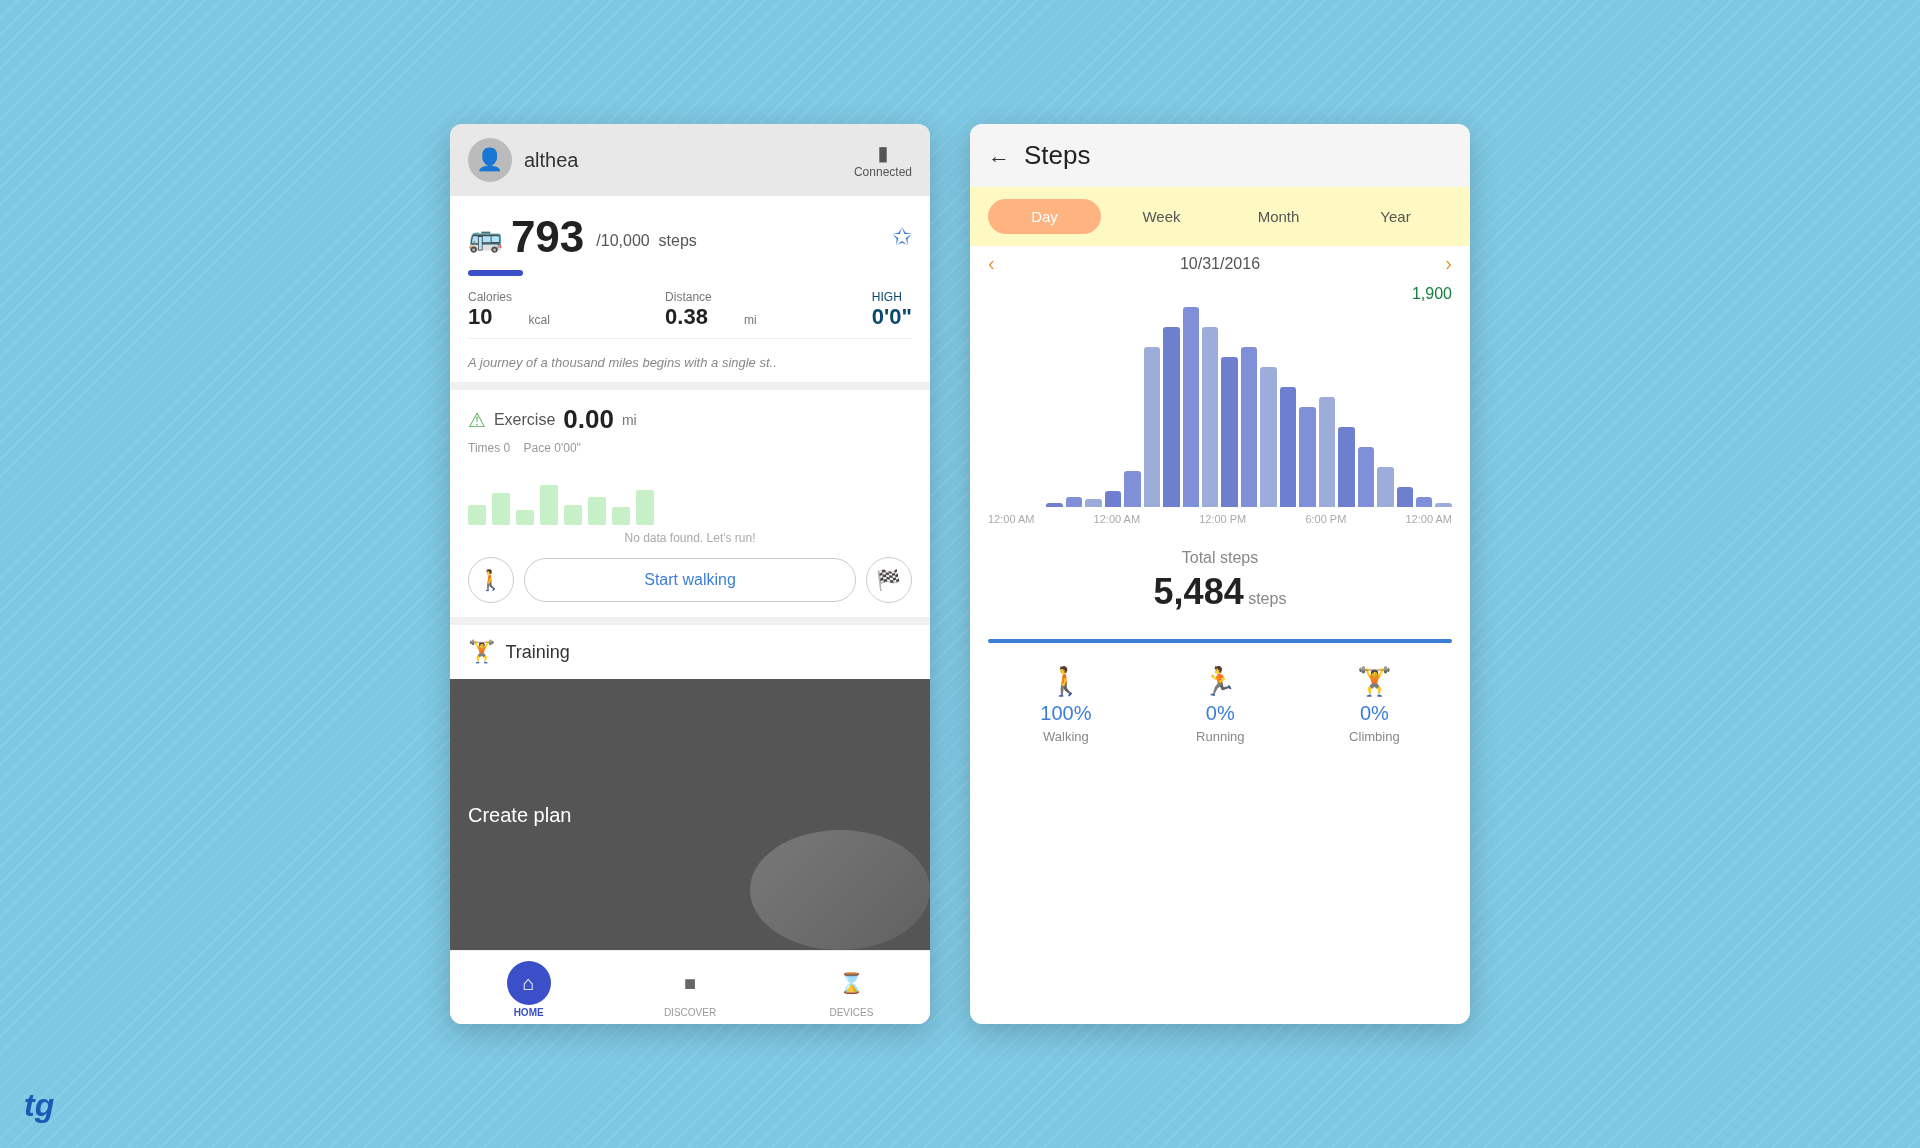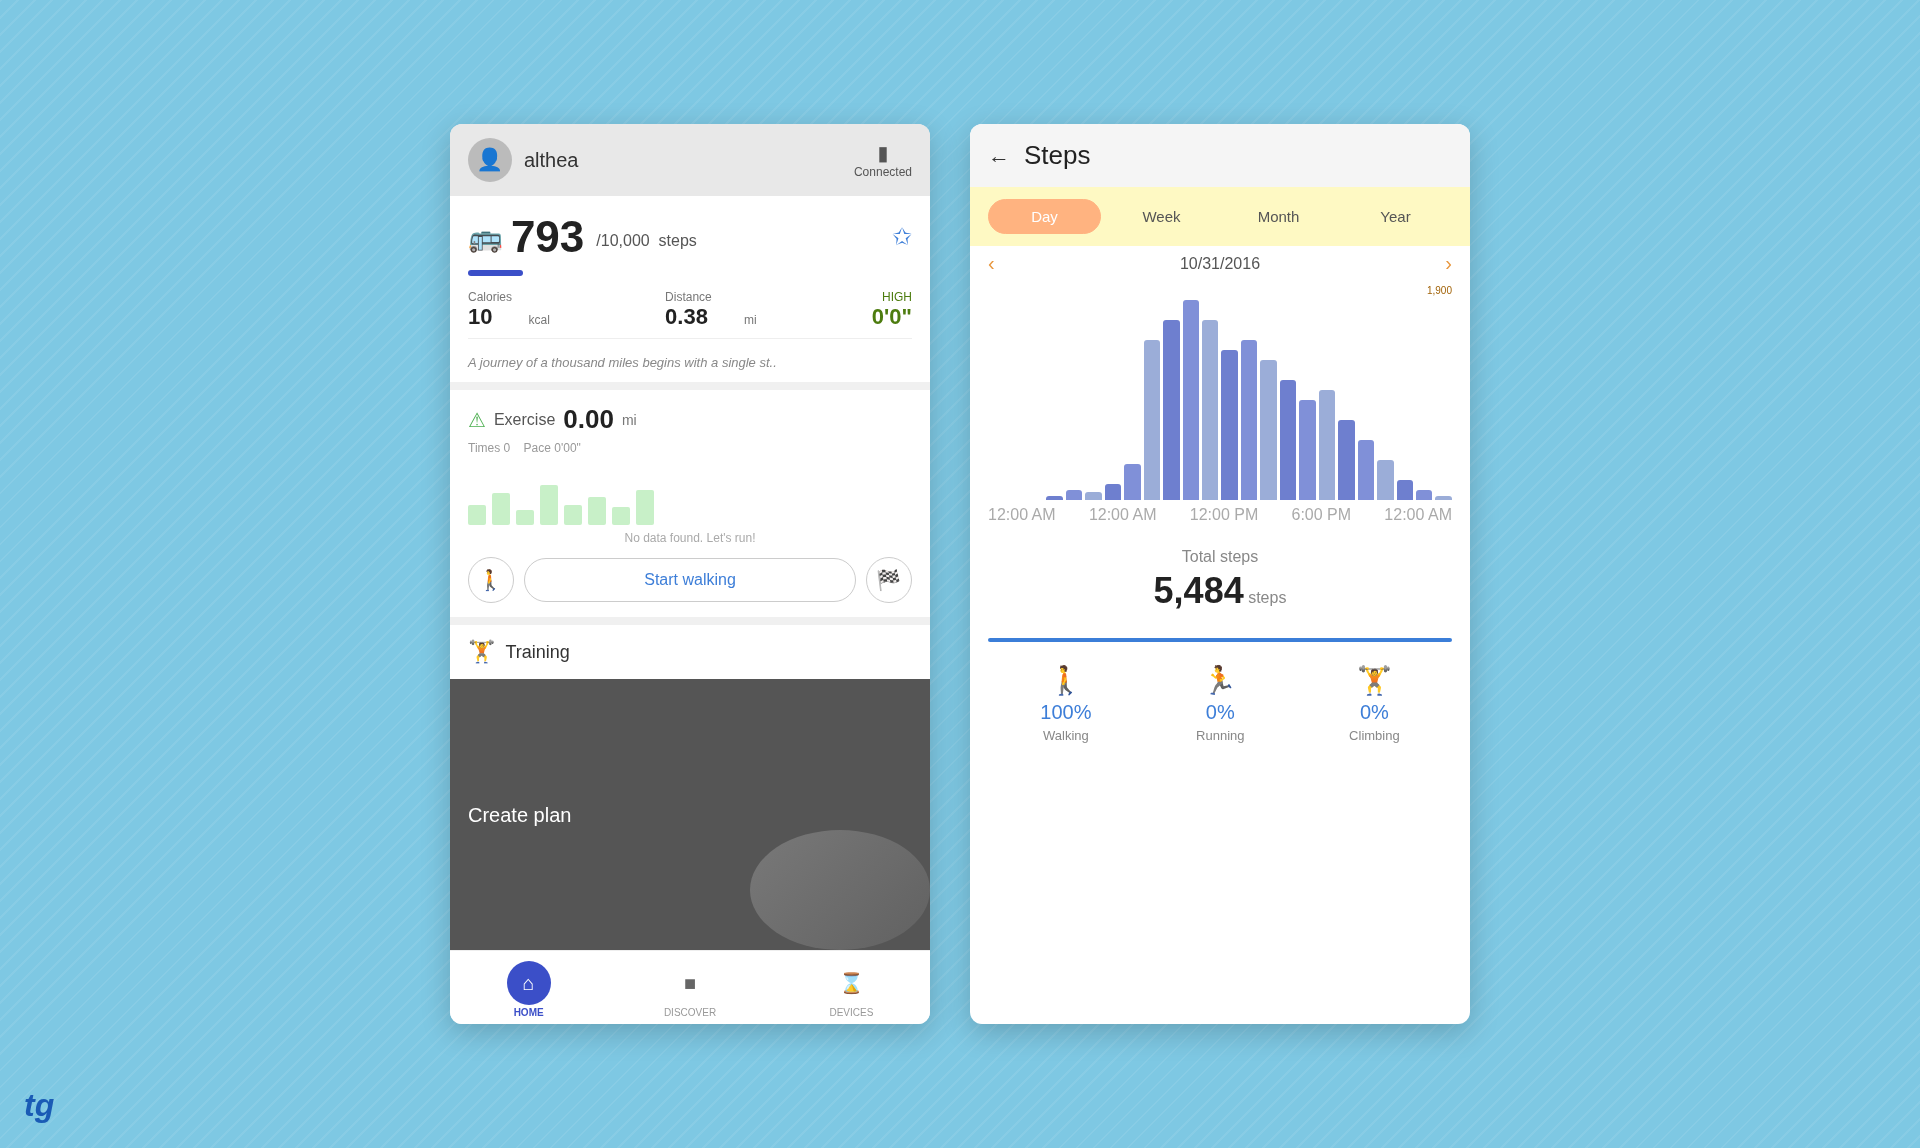--- a/index.html
+++ b/index.html
@@ -133,21 +133,21 @@
     .stats-row {
       display: flex;
       justify-content: space-between;
       padding-bottom: 8px;
       border-bottom: 1px solid #eee;
     }
     .stat-item { display: flex; flex-direction: column; }
     .stat-label { font-size: 12px; color: #777; }
     .stat-value { font-size: 22px; font-weight: 700; color: #222; }
     .stat-unit { font-size: 12px; color: #777; font-weight: 400; padding-left: 30px; }
-    .stat-high { color: #4d7c0f; text-align: right; }
+    .stat-high { color: #0c4a6e; }
     .motivation-text {
       font-size: 13px;
       color: #888;
       margin-top: 16px;
       font-style: italic;
     }
 
     .exercise-section {
       background: #ffffff;
       margin-top: 8px;
@@ -383,22 +383,22 @@
       font-size: 16px;
       color: #555;
     }
 
     .chart-section {
       background: #fff;
       padding: 0 18px 10px 18px;
       position: relative;
     }
     .chart-y-label {
-      font-size: 10px;
-      color: #a16207;
+      font-size: 16px;
+      color: #15803d;
       text-align: right;
       margin-bottom: 4px;
     }
     .chart-area {
       position: relative;
       height: 200px;
       display: flex;
       align-items: flex-end;
       gap: 0;
     }
@@ -410,21 +410,21 @@
       height: 100%;
     }
     .chart-bar {
       flex: 1;
       border-radius: 3px 3px 0 0;
     }
     .chart-x-labels {
       display: flex;
       justify-content: space-between;
       padding: 6px 0 0 0;
-      font-size: 16px;
+      font-size: 11px;
       color: #aaa;
     }
 
     .total-steps-section {
       background: #fff;
       text-align: center;
       padding: 14px 18px;
     }
     .total-steps-label {
       font-size: 16px;

